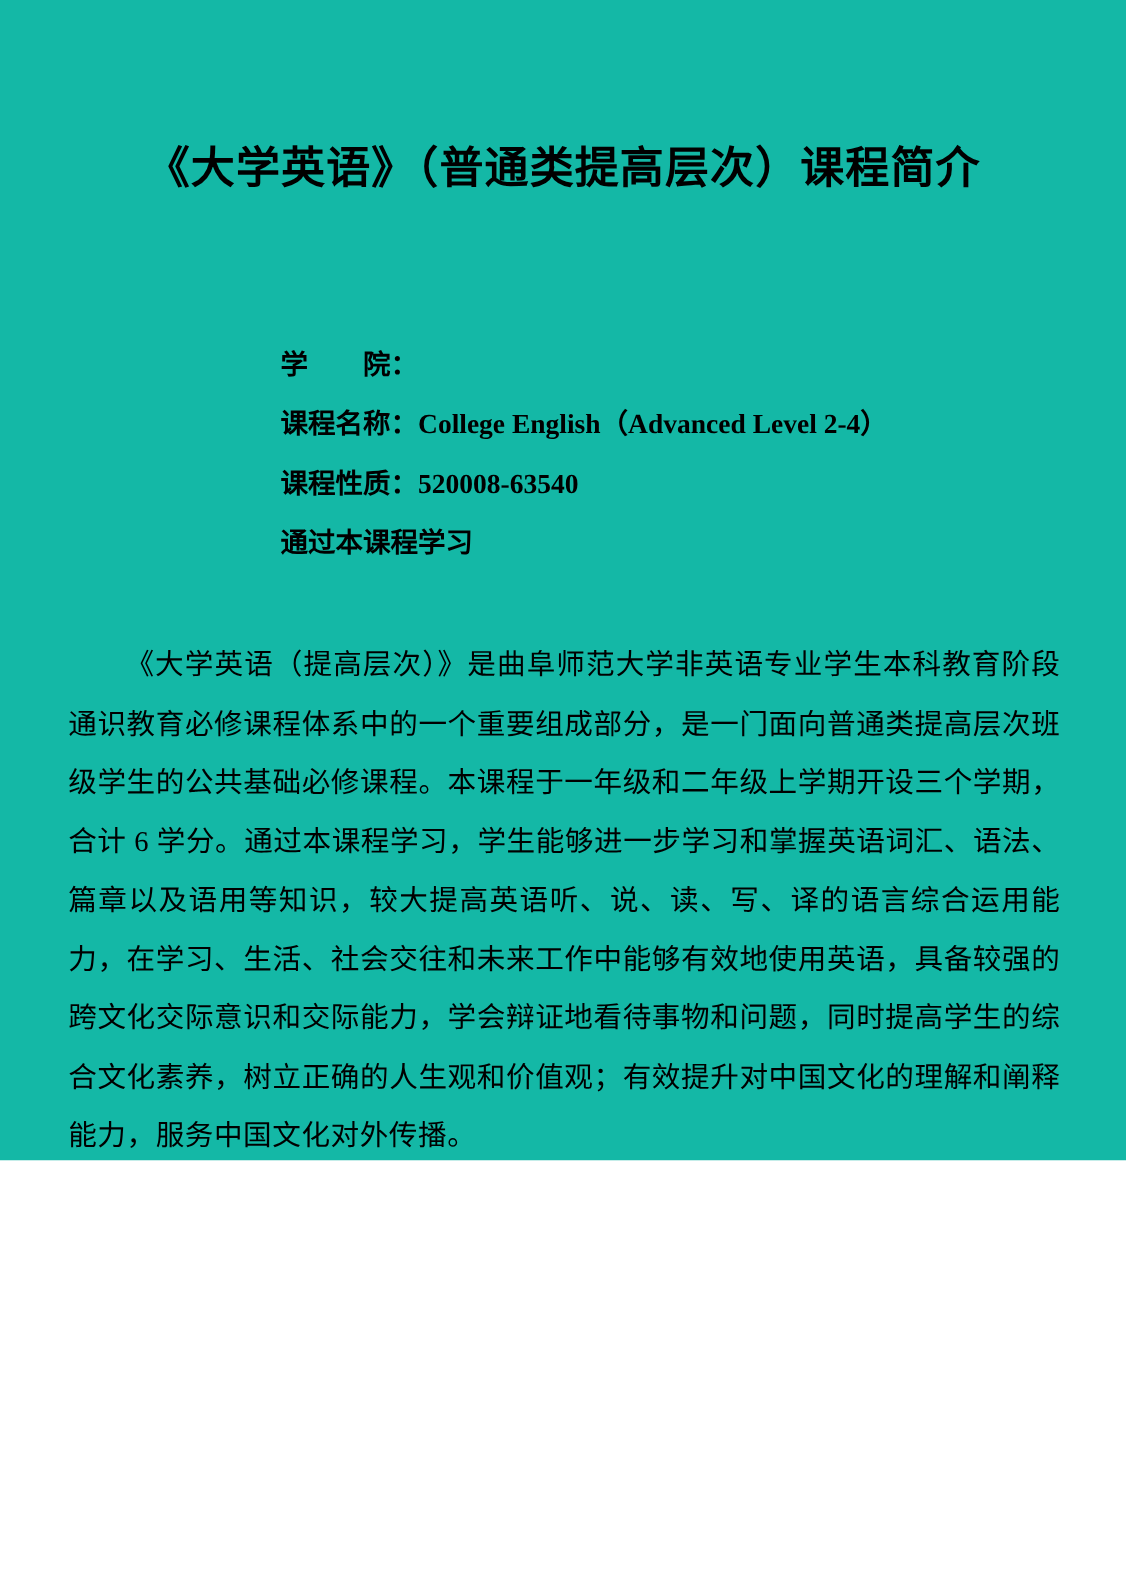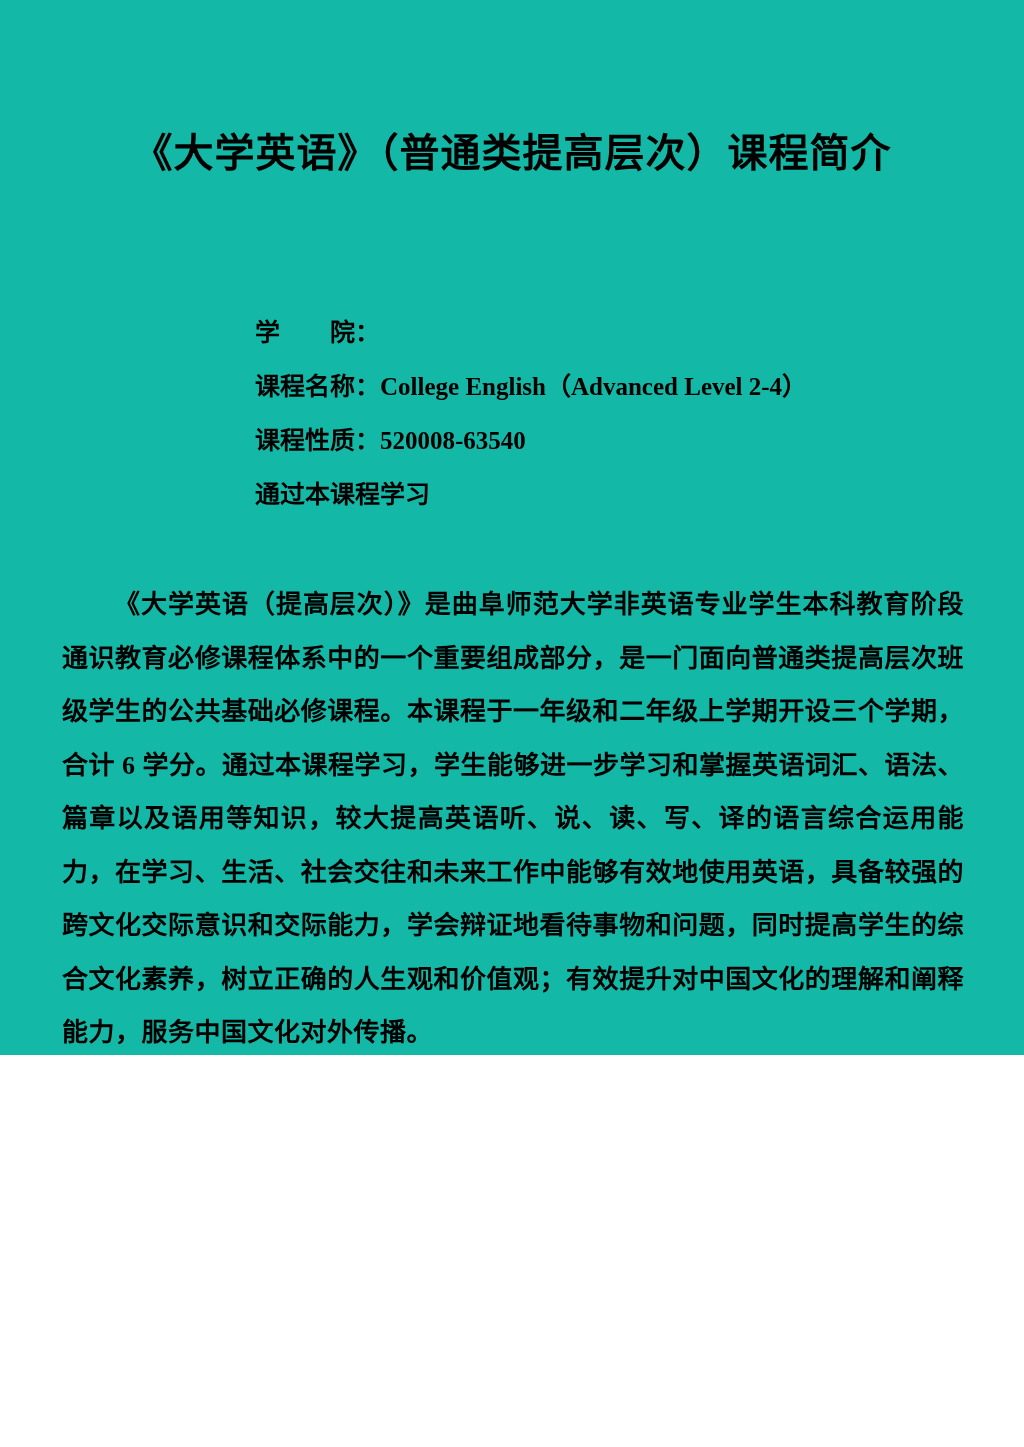--- a/index.html
+++ b/index.html
@@ -50,21 +50,20 @@
   }
   .body-paragraph {
     margin: 56px 60px 0 62px;
     font-size: 26px;
     line-height: 53.5px;
     text-align: justify;
     text-justify: inter-character;
     text-indent: 2em;
     letter-spacing: 0.5px;
     color: #000000;
-    font-weight: bold;
   }
 </style>
 </head>
 <body>
 
 <div class="page">
 
   <h1 class="doc-title">《大学英语》（普通类提高层次）课程简介</h1>
 
   <div class="info-block">

